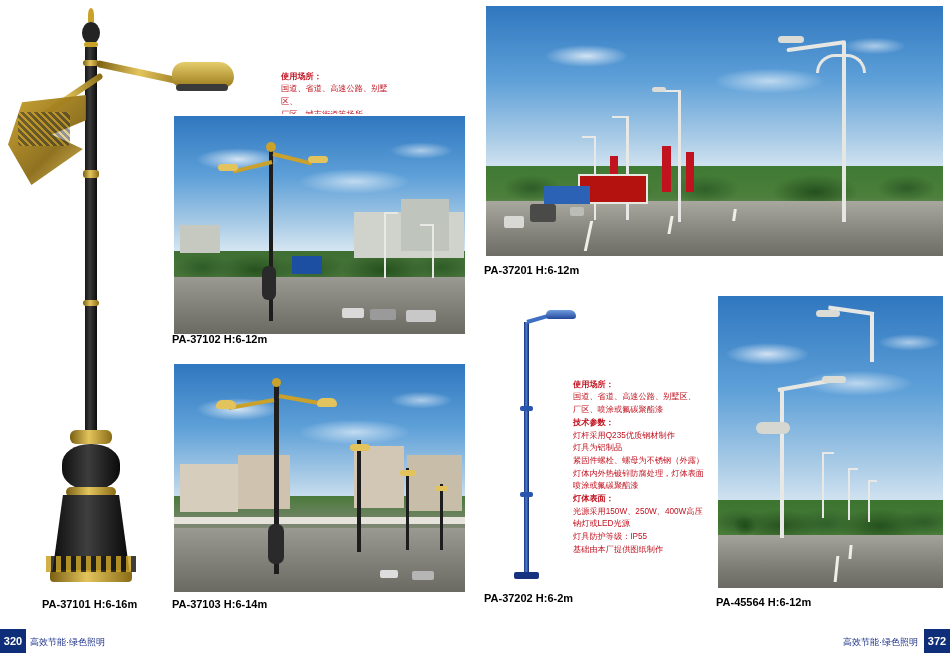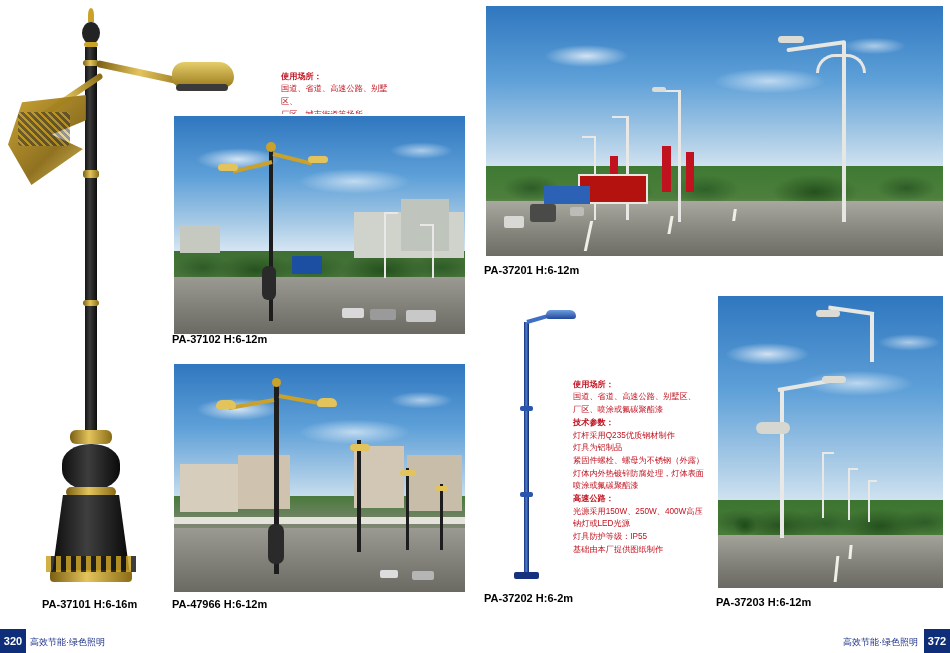--- a/index.html
+++ b/index.html
@@ -156,21 +156,21 @@
 
     <div class="pole" style="left:183px;top:76px;width:4px;height:112px;background:#1d1d1d;"></div>
     <div style="position:absolute;left:176px;top:80px;width:20px;height:7px;background:#e3c45c;border-radius:5px;"></div>
     <div class="pole" style="left:232px;top:104px;width:3px;height:82px;background:#1d1d1d;"></div>
     <div style="position:absolute;left:226px;top:106px;width:16px;height:6px;background:#e3c45c;border-radius:4px;"></div>
     <div class="pole" style="left:266px;top:120px;width:3px;height:66px;background:#1d1d1d;"></div>
     <div style="position:absolute;left:261px;top:122px;width:13px;height:5px;background:#e3c45c;border-radius:4px;"></div>
     <div style="position:absolute;left:206px;bottom:14px;width:18px;height:8px;background:#dddddd;border-radius:2px;"></div>
     <div style="position:absolute;left:238px;bottom:12px;width:22px;height:9px;background:#b5b5b5;border-radius:2px;"></div>
   </div>
-  <div class="cap" style="left:172px;top:598px;">PA-47966 H:6-12m</div>
+  <div class="cap" style="left:172px;top:598px;">PA-37103 H:6-14m</div>
 
   <div class="cap" style="left:42px;top:598px;">PA-37101 H:6-16m</div>
 
   <div class="photo" style="left:484px;top:4px;width:461px;height:254px;">
     <div class="sky" style="height:66%;"></div>
       <div class="clouds"></div>
     <div class="ground" style="height:36%;background:linear-gradient(to bottom,#3e7a33 0%,#4d7f3c 35%,#9a9a90 60%,#6e6e66 100%);"></div>
     <div class="trees" style="bottom:22%;height:26%;"></div>
     <div class="road" style="height:22%;background:linear-gradient(to bottom,#a8a89f 0%,#83837b 60%,#6d6d66 100%);"></div>
     <div style="position:absolute;left:0;bottom:0;width:100%;height:22%;
@@ -218,21 +218,21 @@
   <div class="redblock" style="left:573px;top:366px;width:150px;">
     <b>使用场所：</b>
     <span>国道、省道、高速公路、别墅区、
 厂区、喷涂或氟碳聚酯漆</span>
     <b>技术参数：</b>
     <span>灯杆采用Q235优质钢材制作
 灯具为铝制品
 紧固件螺栓、螺母为不锈钢（外露）
 灯体内外热镀锌防腐处理，灯体表面
 喷涂或氟碳聚酯漆</span>
-    <b>高速公路：</b>
+    <b>灯体表面：</b>
     <span>光源采用150W、250W、400W高压
 钠灯或LED光源
 灯具防护等级：IP55
 基础由本厂提供图纸制作</span>
   </div>
 
   <div class="photo" style="left:716px;top:294px;width:229px;height:296px;">
     <div class="sky" style="height:72%;"></div>
       <div class="clouds"></div>
     <div class="ground" style="height:30%;background:linear-gradient(to bottom,#3c7530 0%,#4a7c3a 40%,#8f8f86 70%,#6c6c64 100%);"></div>
@@ -252,20 +252,20 @@
 
     <div class="pole" style="left:104px;top:156px;width:2px;height:66px;"></div>
     <div class="arm" style="left:104px;top:156px;width:12px;"></div>
     <div class="pole" style="left:130px;top:172px;width:2px;height:52px;"></div>
     <div class="arm" style="left:130px;top:172px;width:10px;"></div>
     <div class="pole" style="left:150px;top:184px;width:2px;height:42px;"></div>
     <div class="arm" style="left:150px;top:184px;width:9px;"></div>
     <div style="position:absolute;left:14px;bottom:52px;width:26px;height:26px;
       background:radial-gradient(ellipse 16px 14px at 50% 60%, #1f4d19, rgba(31,77,25,0) 72%);"></div>
   </div>
-  <div class="cap" style="left:716px;top:596px;">PA-37203 H:6-12m</div>
+  <div class="cap" style="left:716px;top:596px;">PA-45564 H:6-12m</div>
 
   <div class="footbar footnum-l" style="left:0;">320</div>
   <div class="footbar footnum-r" style="right:0;">372</div>
   <div class="foottxt" style="left:30px;">高效节能·绿色照明</div>
   <div class="foottxt" style="right:32px;">高效节能·绿色照明</div>
 
 </div>
 
 </body></html>

